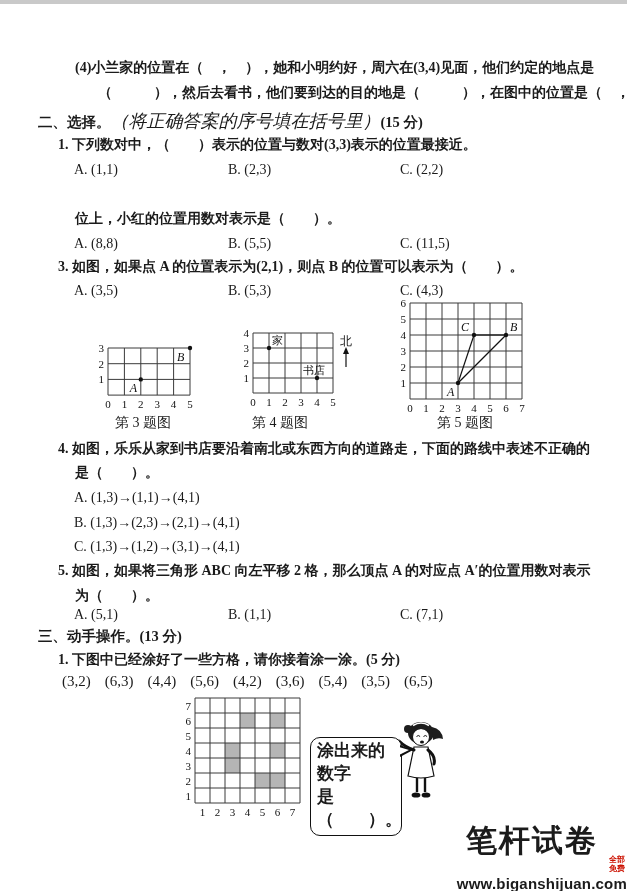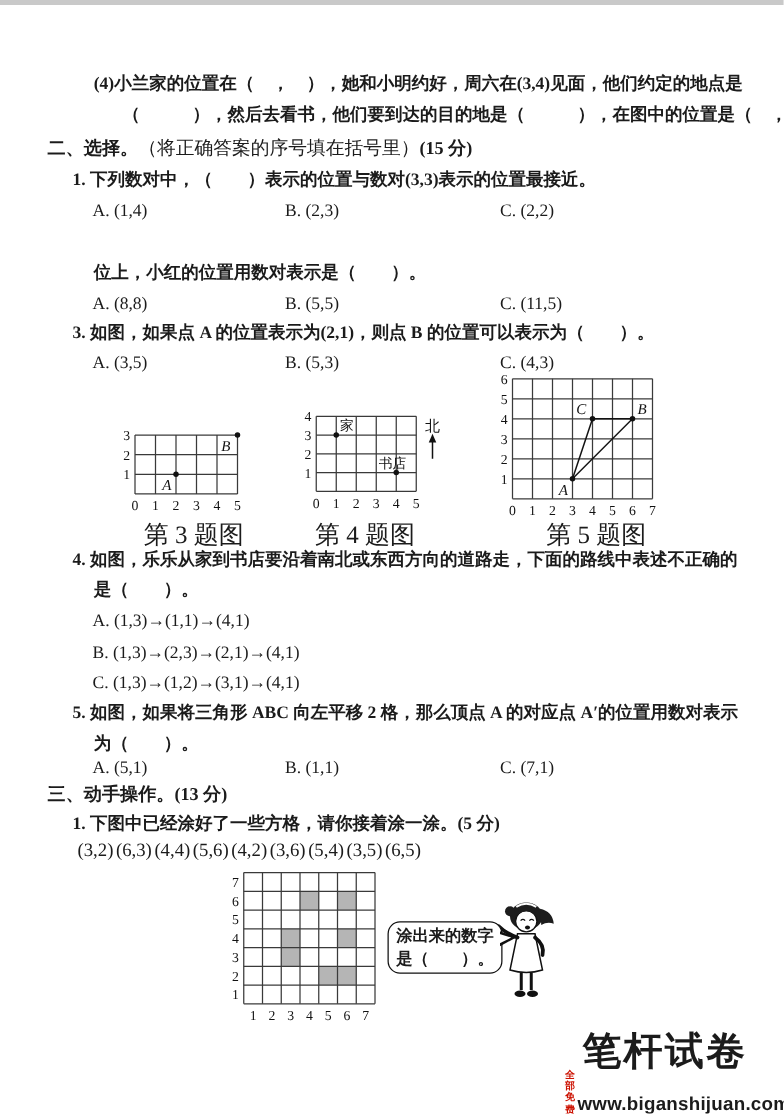--- a/index.html
+++ b/index.html
@@ -2,60 +2,60 @@
 <html><head>
 <meta charset="utf-8">
 <style>
   html,body { margin:0; padding:0; background:#ffffff; }
   .page { position:relative; width:627px; height:891px; background:#fff;
           font-family:"Liberation Serif", serif; color:#1b1b1b; overflow:hidden;padding-left:43px; }
   .topstrip { position:absolute; left:0; top:0; width:627px; height:4px; background:#c9c9c9; }
   .line { position:absolute; white-space:nowrap; font-size:14px; line-height:1.25; }
   .q { font-weight:bold; }
   .hdr { font-weight:bold; font-size:14.5px; }
-  .kai { font-size:15px; }
+  .kai { font-style:italic; font-size:18px; }
   .opt { font-weight:normal; }
-  .coords { position:absolute; display:flex; gap:2px; font-size:15px; white-space:nowrap;justify-content:space-between; }
-  .caption { position:absolute; font-size:20px; white-space:nowrap; }
+  .coords { position:absolute; display:flex; gap:14px; font-size:15px; white-space:nowrap;justify-content:space-between; }
+  .caption { position:absolute; font-size:14px; white-space:nowrap; }
   svg.fig { position:absolute; font-family:"Liberation Serif", serif; }
   .bubble { position:absolute; left:310px; top:737px; width:92px; box-sizing:border-box;
             border:1.5px solid #111; border-radius:10px; background:#fff;
-            padding:2px 5px 3px 6px; font-size:13px; font-weight:bold; line-height:1.35; z-index:3; }
+            padding:2px 5px 3px 6px; font-size:17px; font-weight:bold; line-height:1.35; z-index:3; }
   .bubble::before { content:""; position:absolute; right:-12px; top:7px;
             border-style:solid; border-width:5px 0 7px 13px;
             border-color:transparent transparent transparent #111; }
   .bubble::after { content:""; position:absolute; right:-8px; top:9px;
             border-style:solid; border-width:3px 0 5px 10px;
             border-color:transparent transparent transparent #fff; }
   .girl { position:absolute; left:393px; top:719px; }
   .brand { position:absolute; left:452px; top:824px; width:175px; }
   .brand-name { font-size:31px; font-weight:bold; letter-spacing:2px; text-align:left;
                 padding-left:14px; line-height:1.1; }
-  .brand-row { display:flex; align-items:flex-end; gap:2px; margin-top:-3px; }
+  .brand-row { display:flex; align-items:flex-end; gap:2px; margin-top:-3px;flex-direction:column; }
   .brand-free { color:#cc1100; font-size:8px; width:18px; line-height:1.15; font-weight:bold;
                 font-family:"Liberation Sans", sans-serif; }
   .brand-url { font-family:"Liberation Sans", sans-serif; font-weight:bold; font-size:15px;
                letter-spacing:0.2px; }
   .pagenum { position:absolute; left:0; right:0; top:908px; text-align:center; font-size:16px; }
 </style>
 </head>
 <body>
 
 <div class="page">
   <div class="topstrip"></div>
 
   <div class="line q" style="left:75px; top:59px;">(4)小兰家的位置在（　，　），她和小明约好，周六在(3,4)见面，他们约定的地点是</div>
   <div class="line q" style="left:98px; top:84px;">（　　　），然后去看书，他们要到达的目的地是（　　　），在图中的位置是（　，　）。</div>
 
   <div class="line" style="left:38px; top:110px;">
     <span class="hdr">二、选择。</span><span class="kai">（将正确答案的序号填在括号里）</span><span class="hdr">(15 分)</span>
   </div>
 
   <div class="line q" style="left:58px; top:136px;">1. 下列数对中，（　　）表示的位置与数对(3,3)表示的位置最接近。</div>
-  <div class="line opt" style="left:74px; top:161px;">A. (1,4)</div>
+  <div class="line opt" style="left:74px; top:161px;">A. (1,1)</div>
   <div class="line opt" style="left:228px; top:161px;">B. (2,3)</div>
   <div class="line opt" style="left:400px; top:161px;">C. (2,2)</div>
 
   <div class="line q" style="left:75px; top:210px;">位上，小红的位置用数对表示是（　　）。</div>
   <div class="line opt" style="left:74px; top:235px;">A. (8,8)</div>
   <div class="line opt" style="left:228px; top:235px;">B. (5,5)</div>
   <div class="line opt" style="left:400px; top:235px;">C. (11,5)</div>
 
   <div class="line q" style="left:58px; top:258px;">3. 如图，如果点 A 的位置表示为(2,1)，则点 B 的位置可以表示为（　　）。</div>
   <div class="line opt" style="left:74px; top:282px;">A. (3,5)</div>

